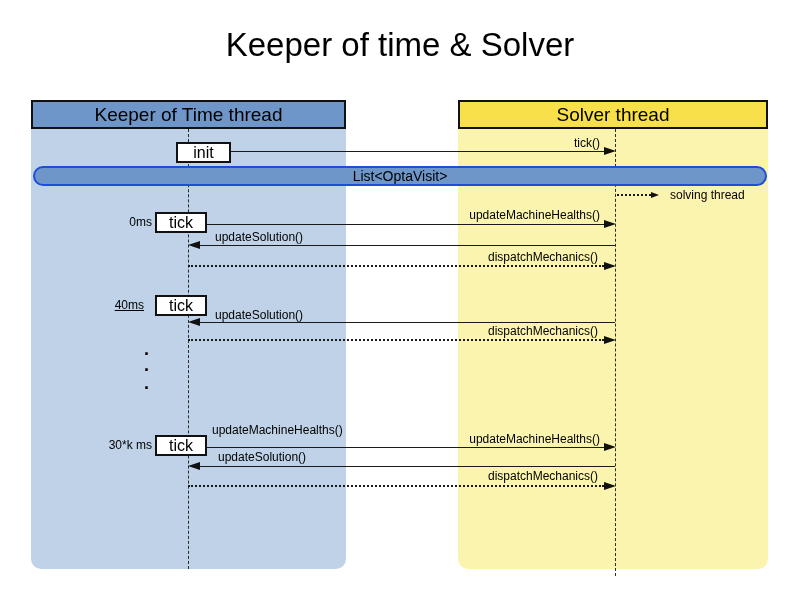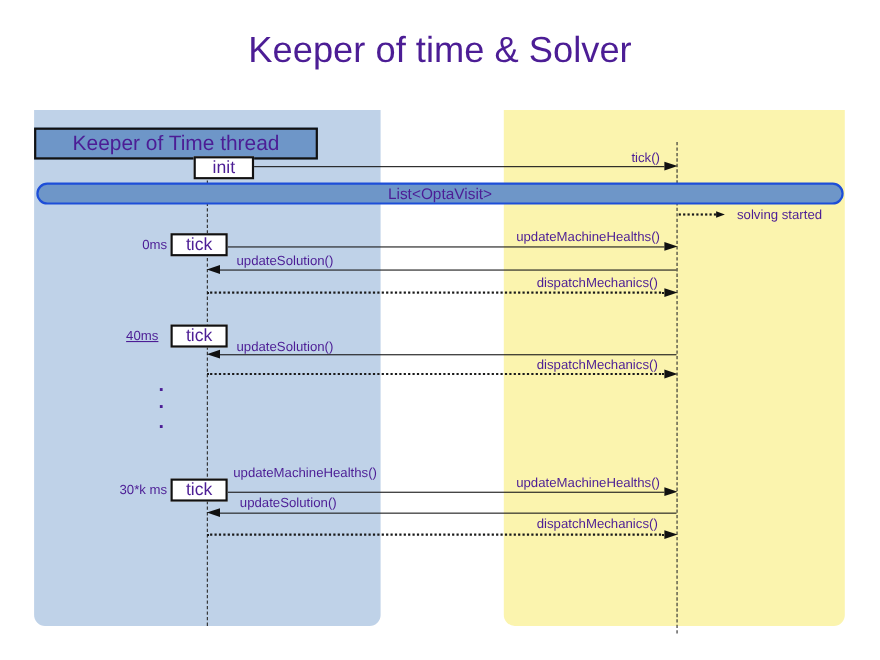--- a/index.html
+++ b/index.html
@@ -1,28 +1,28 @@
 <!DOCTYPE html>
 <html style="--header_blue: #6e96c8; --lane_blue: #bfd2e8; --header_yellow: #f8e04a; --lane_yellow: #fbf4ae; --bar_fill: #6e96c8; --line: #1a1a1a;"><head>
 <meta charset="utf-8">
 <style>
   html,body{margin:0;padding:0;background:#fff;}
   #stage{
     position:relative;width:800px;height:600px;overflow:hidden;background:#fff;
-    font-family:"Liberation Sans","DejaVu Sans",sans-serif;color:#4c1d95;
+    font-family:"Liberation Sans","DejaVu Sans",sans-serif;color:#000000;
   }
   
   .lane-bg{position:absolute;top:100px;height:469px;border-radius:0 0 10px 10px;z-index:0;}
   .lane-bg.keeper{left:31px;width:315px;background:var(--lane_blue);}
   .lane-bg.solver{left:458px;width:310px;background:var(--lane_yellow);}
   .lane-header{
     position:absolute;top:100px;height:29px;box-sizing:border-box;border:2px solid #111;
     display:flex;align-items:center;justify-content:center;font-size:19px;z-index:3;
   }
-  .lane-header.keeper{left:31px;width:258px;background:var(--header_blue);margin-top:16px;}
+  .lane-header.keeper{left:31px;width:315px;background:var(--header_blue);}
   .lane-header.solver{left:458px;width:310px;background:var(--header_yellow);}
   
   .lifeline{position:absolute;width:0;border-left:1.5px dashed #2a2a2a;z-index:1;}
   
   .node{
     position:absolute;box-sizing:border-box;background:#fff;border:2px solid #111;
     display:flex;align-items:center;justify-content:center;font-size:16px;z-index:4;
   }
   
   .line{position:absolute;height:0;border-top:1.5px solid #1a1a1a;z-index:2;}
@@ -51,31 +51,32 @@
 
   <div id="page-title">Keeper of time &amp; Solver</div>
 
   <div class="lane-bg keeper"></div>
   <div class="lane-bg solver"></div>
 
   <div class="lifeline" style="left:188px;top:129px;height:440px;"></div>
   <div class="lifeline" style="left:615px;top:129px;height:447px;"></div>
 
   <div class="lane-header keeper">Keeper of Time thread</div>
+  <div class="lane-header solver">Solver thread</div>
 
   <div class="node" style="left:156px;top:142px;width:55px;height:21px;margin-left:20px;">init</div>
   <div class="line" style="left:211px;top:151px;width:393px;"></div>
   <div class="arrowhead right" style="left:604px;top:147px;"></div>
   <div class="msg-label r" style="left:460px;width:140px;top:137px;">tick()</div>
 
   <div class="shared-bar">List&lt;OptaVisit&gt;</div>
 
   <div class="line dotted" style="left:617px;top:194px;width:34px;"></div>
   <div class="arrowhead small-right" style="left:651px;top:192px;"></div>
-  <div class="msg-label" style="left:670px;top:189px;">solving started</div>
+  <div class="msg-label" style="left:670px;top:189px;">solving thread</div>
 
   <div class="time-label" style="left:92px;width:60px;top:216px;">0ms</div>
   <div class="node" style="left:155px;top:212px;width:52px;height:21px;">tick</div>
 
   <div class="msg-label r" style="left:440px;width:160px;top:209px;">updateMachineHealths()</div>
   <div class="line" style="left:207px;top:224px;width:397px;"></div>
   <div class="arrowhead right" style="left:604px;top:220px;"></div>
 
   <div class="msg-label" style="left:215px;top:231px;">updateSolution()</div>
   <div class="line" style="left:199px;top:245px;width:416px;"></div>

